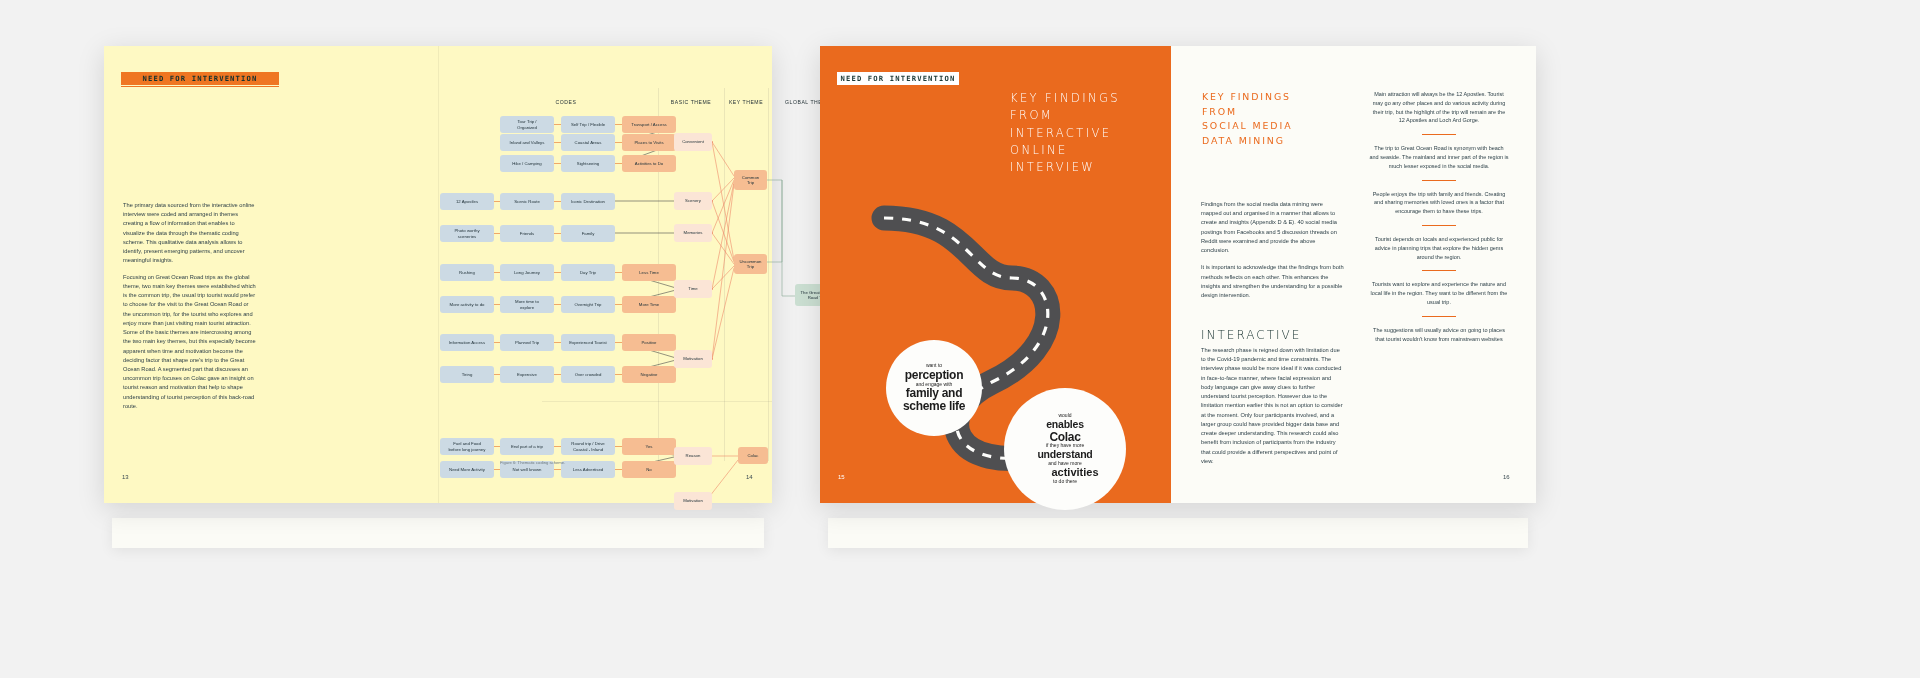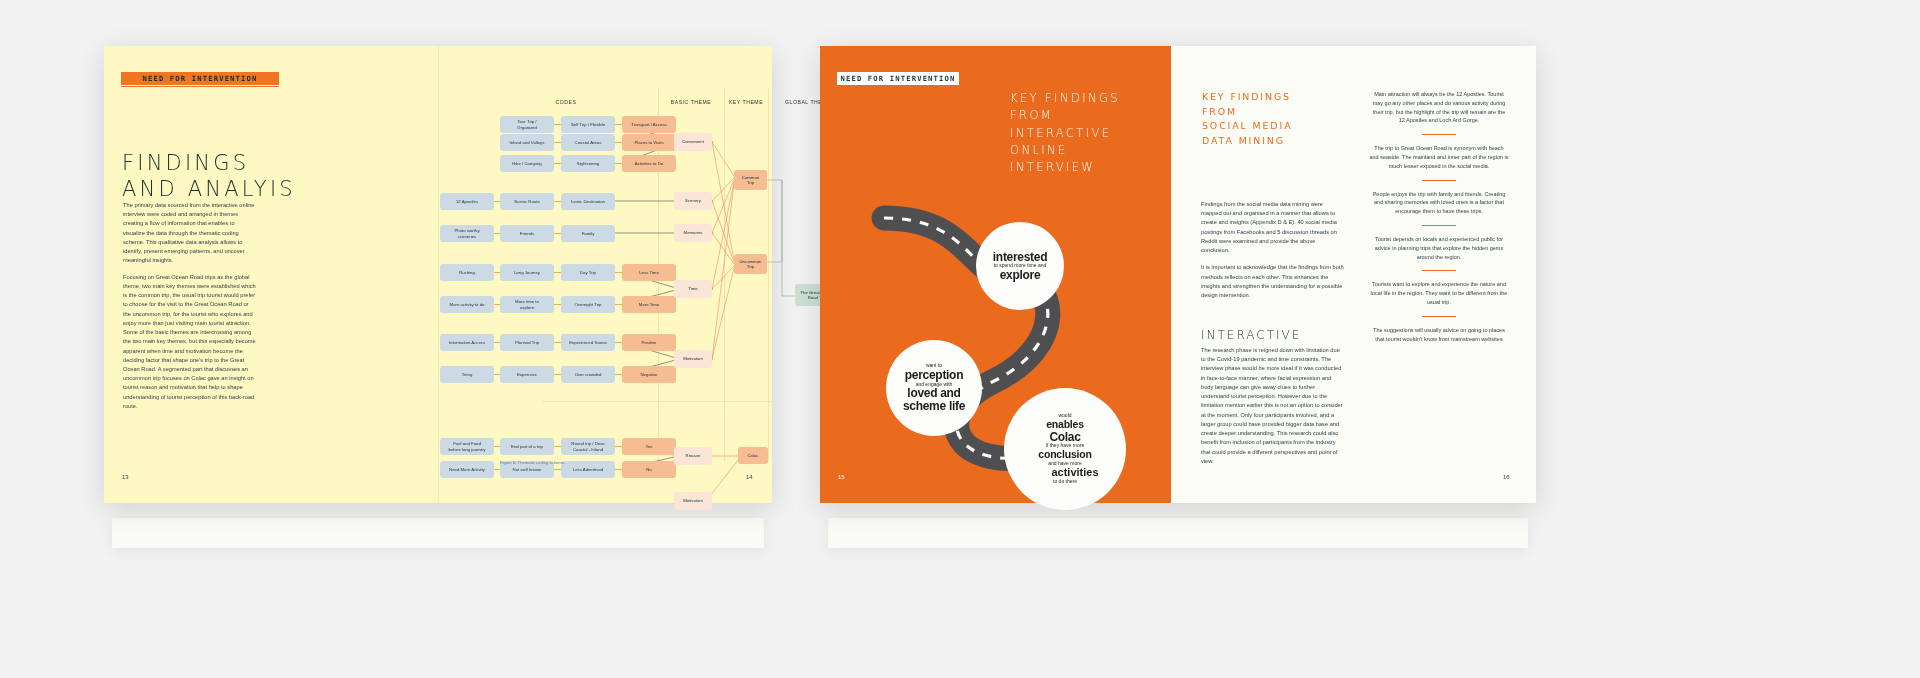--- a/index.html
+++ b/index.html
@@ -213,22 +213,20 @@
   <div class="ghost-page" id="ghost-left"></div>
   <div class="ghost-page" id="ghost-right"></div>
 
   <div class="spread" id="spread-left">
     <div class="page-fold" style="left:334px;"></div>
 
     <div id="page13">
       <div class="tag-band" id="p13-band">NEED FOR INTERVENTION</div>
       <div id="p13-underline"></div>
 
-      <div class="bigtitle" id="p13-title">FINDINGS
-AND ANALYIS</div>
 
       <div class="body-col" id="p13-body">
         <p>The primary data sourced from the interactive online interview were coded and arranged in themes creating a flow of information that enables to visualize the data through the thematic coding scheme. This qualitative data analysis allows to identify, present emerging patterns, and uncover meaningful insights.</p>
         <p>Focusing on Great Ocean Road trips as the global theme, two main key themes were established which is the common trip, the usual trip tourist would prefer to choose for the visit to the Great Ocean Road or the uncommon trip, for the tourist who explores and enjoy more than just visiting main tourist attraction. Some of the basic themes are intercrossing among the two main key themes, but this especially become apparent when time and motivation become the deciding factor that shape one's trip to the Great Ocean Road. A segmented part that discusses an uncommon trip focuses on Colac gave an insight on tourist reason and motivation that help to shape understanding of tourist perception of this back-road route.</p>
       </div>
 
       <div class="folio" style="left:18px; top:428px;">13</div>
     </div>
 
     <div id="page14">
@@ -423,40 +421,35 @@
       </svg>
 
       <div class="tag-band" id="p15-band">NEED FOR INTERVENTION</div>
 
       <div class="kf-title" id="p15-kf">KEY FINDINGS
 FROM
 INTERACTIVE ONLINE
 INTERVIEW</div>
 
 
-      <div class="bubble" id="bub2">
-        <span class="xl">interested</span>
-        <span class="sm">to spend more time and</span>
-        <span class="xl">explore</span>
-      </div>
 
       <div class="bubble" id="bub3">
         <span class="sm">want to</span>
         <span class="xl">perception</span>
         <span class="sm">and engage with</span>
-        <span class="xl">loved and</span>
+        <span class="xl">family and</span>
         <span class="xl">scheme life</span>
       </div>
 
       <div class="bubble" id="bub4">
         <span class="sm">would</span>
         <span class="lg">enables</span>
         <span class="xl">Colac</span>
         <span class="sm">if they have more</span>
-        <span class="lg">conclusion</span>
+        <span class="lg">understand</span>
         <span class="sm">and have more</span>
         <span class="md">activities</span>
         <span class="sm">to do there</span>
       </div>
 
       <div class="folio" style="left:18px; top:428px; color:#ffffff;">15</div>
     </div>
 
     <div id="page16">
       <div class="kf2-title" id="p16-kf">KEY FINDINGS

